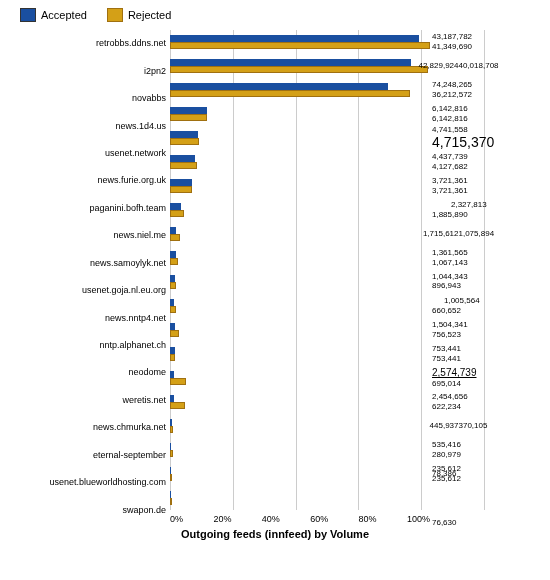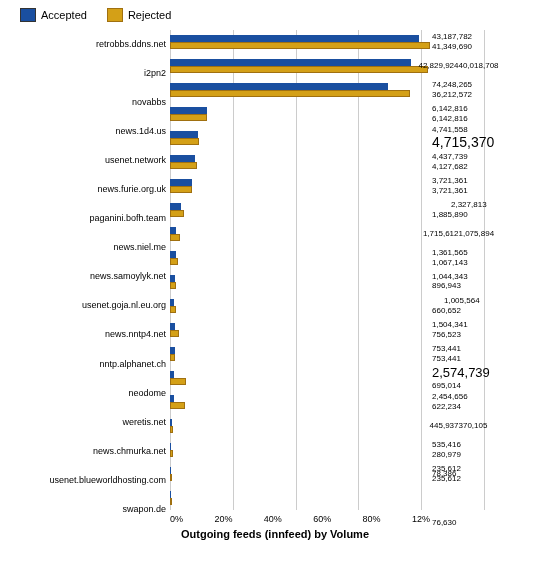--- a/index.html
+++ b/index.html
@@ -108,20 +108,21 @@
           <div class="y-label">news.furie.org.uk</div>
           <div class="y-label">paganini.bofh.team</div>
           <div class="y-label">news.niel.me</div>
           <div class="y-label">news.samoylyk.net</div>
           <div class="y-label">usenet.goja.nl.eu.org</div>
           <div class="y-label">news.nntp4.net</div>
           <div class="y-label">nntp.alphanet.ch</div>
           <div class="y-label">neodome</div>
           <div class="y-label">weretis.net</div>
           <div class="y-label">news.chmurka.net</div>
+          <div class="y-label">eternal-september</div>
           <div class="y-label">usenet.blueworldhosting.com</div>
           <div class="y-label">swapon.de</div>
         </div>
       <div style="flex:1; display:flex; flex-direction:column;">
         <div style="flex:1; position:relative;" id="bars-container">
           <div class="grid-lines" id="grid-container">
               <div class="grid-line"></div>
               <div class="grid-line"></div>
               <div class="grid-line"></div>
               <div class="grid-line"></div>
@@ -268,21 +269,21 @@
                   <div style="font-size: 8px; color: rgb(0, 0, 0); line-height: 1.2; white-space: nowrap;">753,441</div>
                   <div style="font-size: 8px; color: rgb(0, 0, 0); line-height: 1.2; white-space: nowrap;">753,441</div>
                 </div>
               </div>
               <div style="display: flex; align-items: center; height: 18px; position: relative;">
                 <div style="flex: 1 1 0%; display: flex; flex-direction: column; justify-content: center; height: 100%;">
                   <div style="background: rgb(26, 79, 160); height: 7px; width: 1.60928%;"></div>
                   <div style="background: rgb(212, 160, 23); height: 7px; width: 5.96173%; border: 1px solid rgb(160, 112, 16);"></div>
                 </div>
                 <div style="width: 55px; flex-shrink: 0; display: flex; flex-direction: column; justify-content: center; padding-left: 2px;">
-                  <div style="font-size: 13px; color: rgb(0, 0, 0); line-height: 1.2; white-space: nowrap;">2,574,739</div>
+                  <div style="font-size: 10px; color: rgb(0, 0, 0); line-height: 1.2; white-space: nowrap; text-decoration: underline;">2,574,739</div>
                   <div style="font-size: 8px; color: rgb(0, 0, 0); line-height: 1.2; white-space: nowrap;">695,014</div>
                 </div>
               </div>
               <div style="display: flex; align-items: center; height: 18px; position: relative;">
                 <div style="flex: 1 1 0%; display: flex; flex-direction: column; justify-content: center; height: 100%;">
                   <div style="background: rgb(26, 79, 160); height: 7px; width: 1.44076%;"></div>
                   <div style="background: rgb(212, 160, 23); height: 7px; width: 5.68368%; border: 1px solid rgb(160, 112, 16);"></div>
                 </div>
                 <div style="width: 55px; flex-shrink: 0; display: flex; flex-direction: column; justify-content: center; padding-left: 2px;">
                   <div style="font-size: 8px; color: rgb(0, 0, 0); line-height: 1.2; white-space: nowrap;">2,454,656</div>
@@ -330,20 +331,20 @@
                 </div>
               </div>
             </div>
         </div>
         <div class="x-axis-labels" id="x-axis-labels" style="padding-left:0; padding-right:55px;">
             <span>0%</span>
             <span>20%</span>
             <span>40%</span>
             <span>60%</span>
             <span>80%</span>
-            <span>12%</span>
+            <span>100%</span>
           </div>
       </div>
       <div style="width:55px; flex-shrink:0;" id="values-spacer"></div>
     </div>
     <div class="x-axis-title">Outgoing feeds (innfeed) by Volume</div>
   </div>
 </div>
 
 </body></html>

